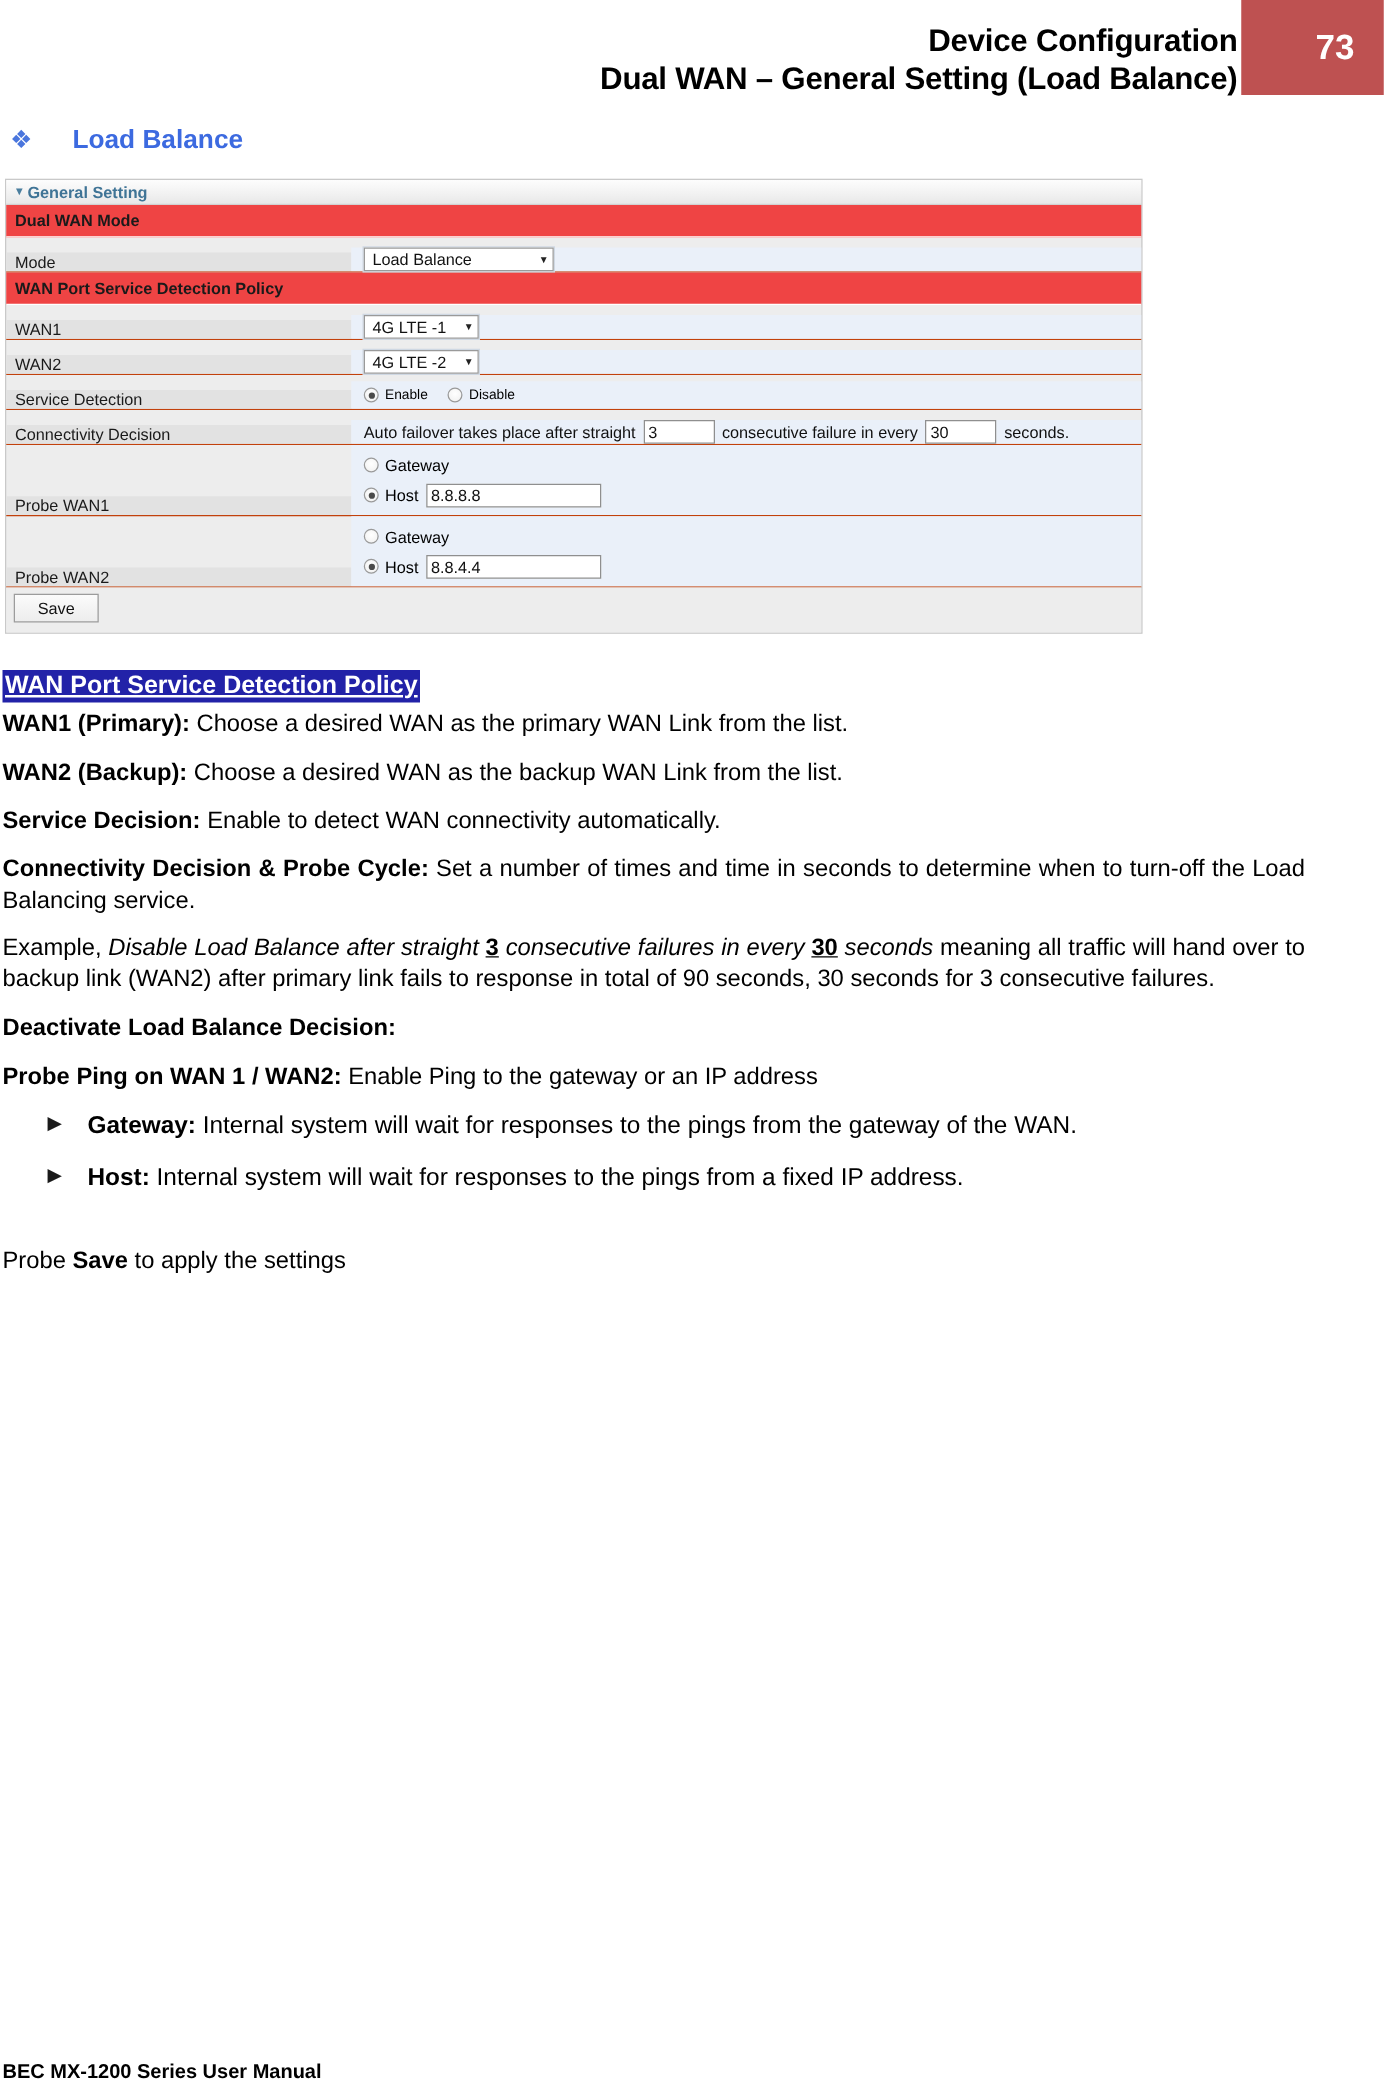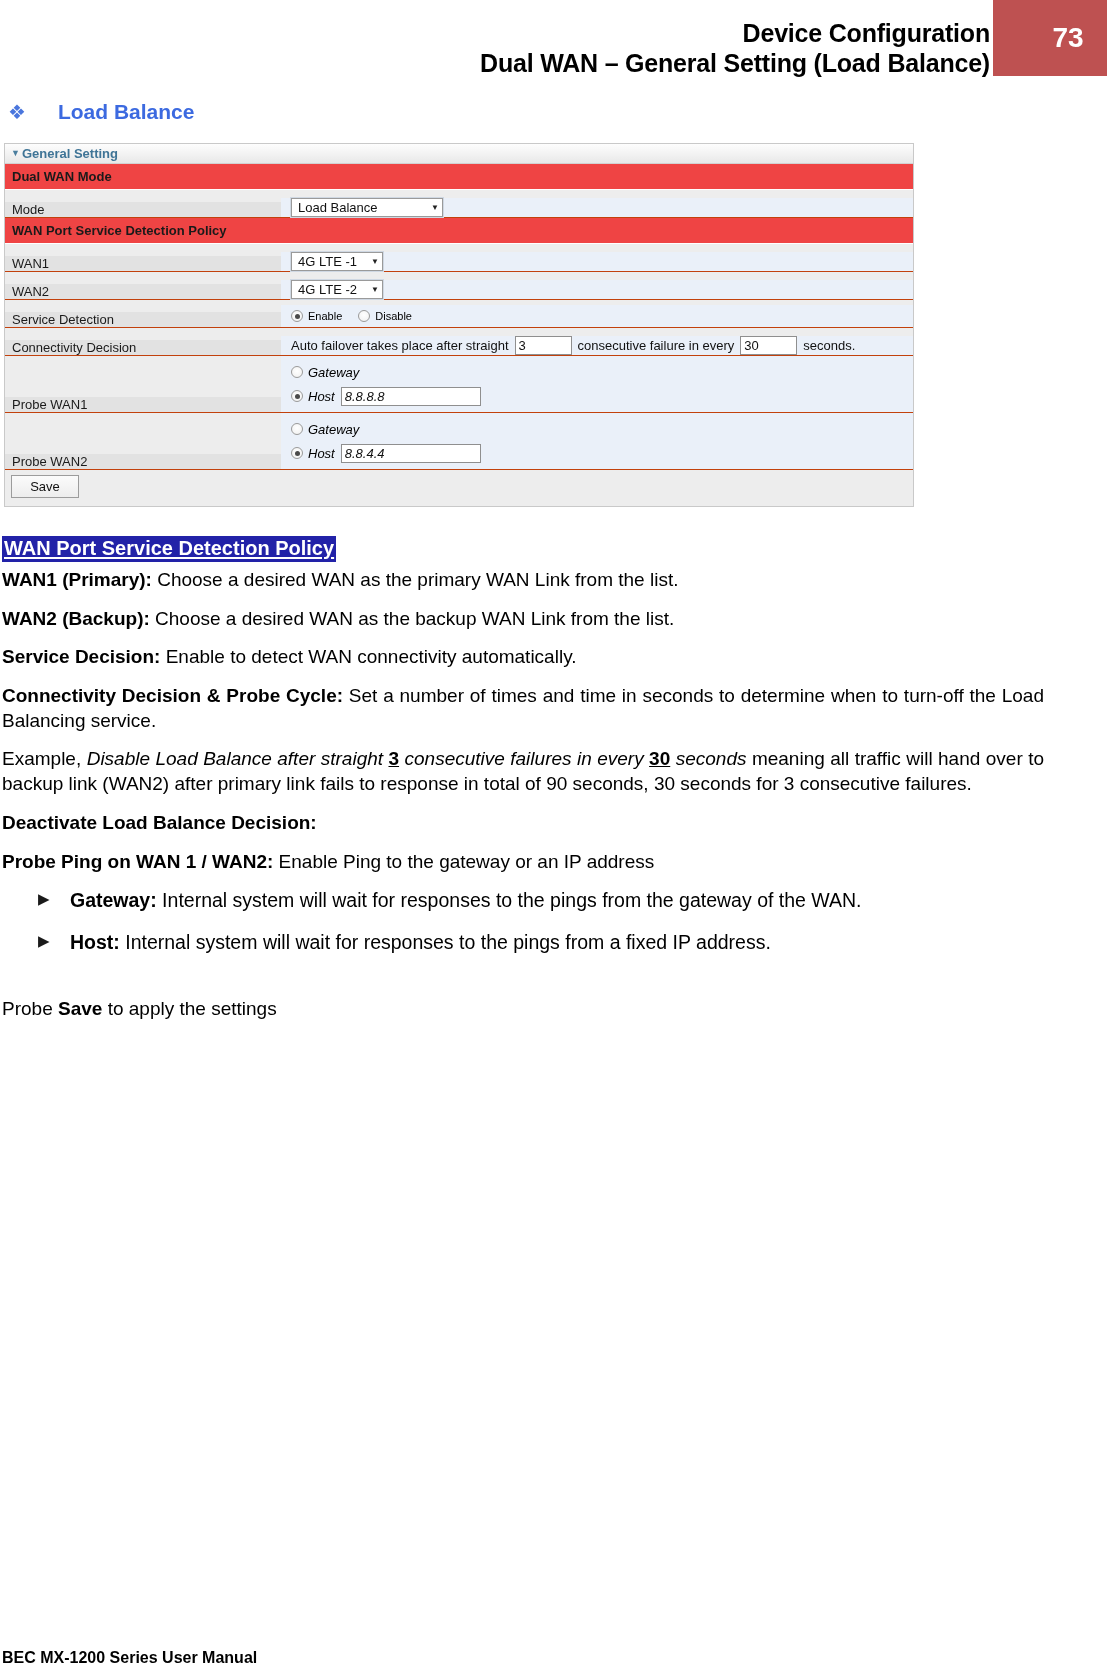--- a/index.html
+++ b/index.html
@@ -138,21 +138,20 @@
     background: #eaf0f9;
     display: flex;
     align-items: center;
     padding-left: 10px;
     box-sizing: border-box;
   }
   .frow.tall .fval {
     display: block;
     padding-top: 4px;
     padding-bottom: 4px;
-    font-style: italic;
   }
 
   
   .sel {
     display: inline-flex;
     align-items: center;
     justify-content: space-between;
     height: 19px;
     background: #ffffff;
     border: 1px solid #9a9a9a;

